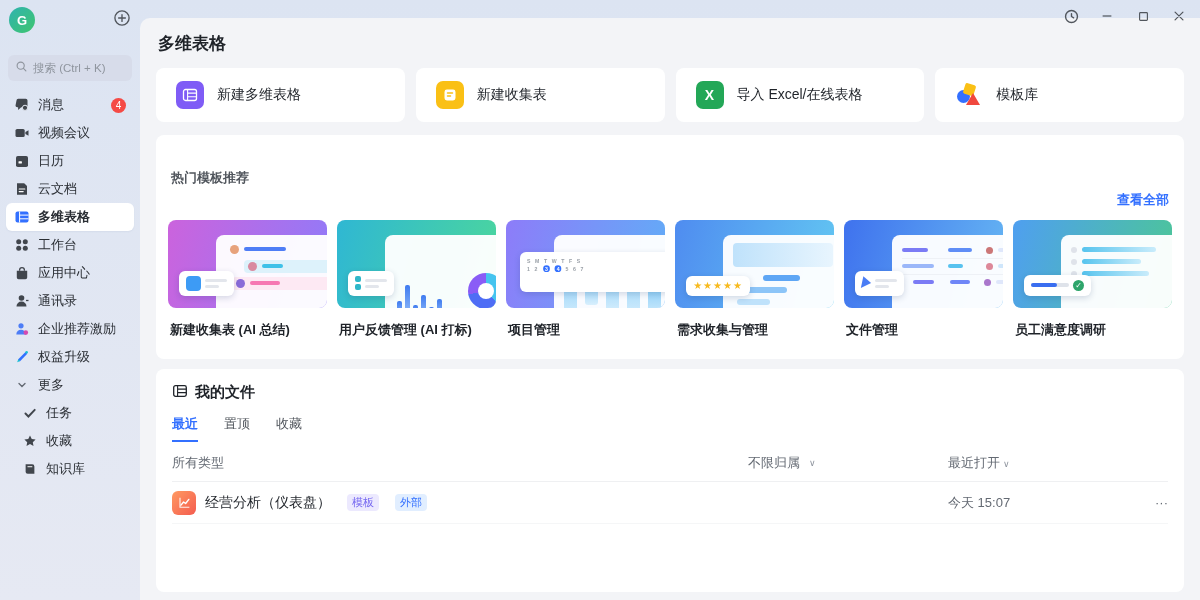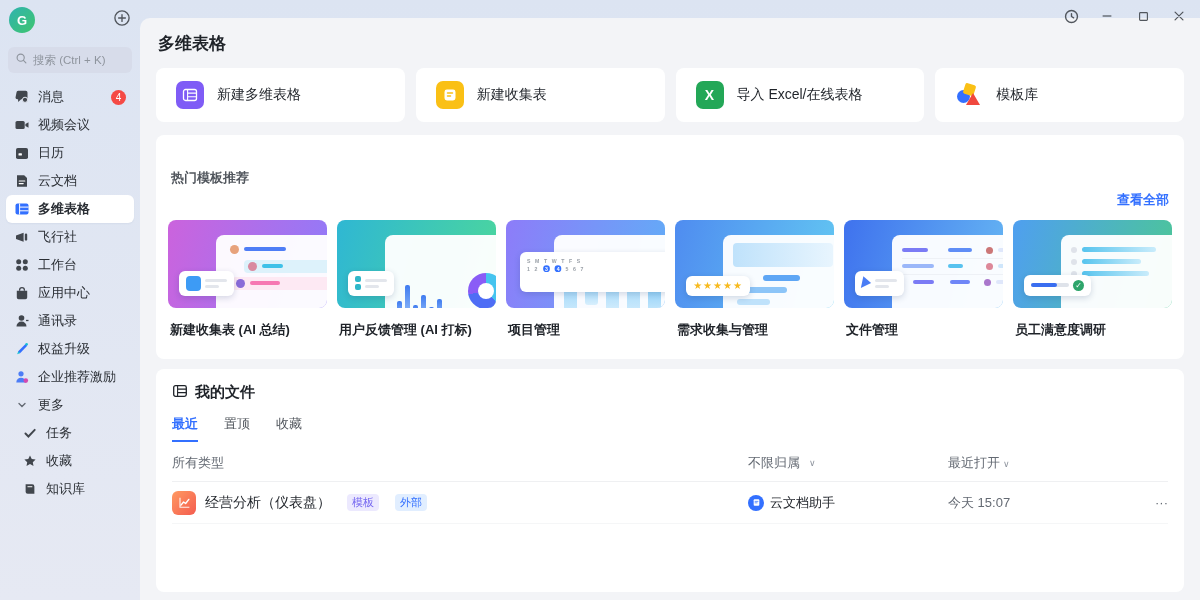--- a/index.html
+++ b/index.html
@@ -8,21 +8,21 @@
   .app { position:relative; width:1200px; height:600px; }
 
   
   .titlebar { position:absolute; top:7px; right:12px; display:flex; align-items:center; gap:18px; z-index:30; }
   .titlebar .tbtn { width:18px; height:18px; display:flex; align-items:center; justify-content:center; cursor:pointer; }
 
   
   .sidebar { position:absolute; left:0; top:0; width:140px; height:600px; padding:5px 6px; }
   .sb-top { display:flex; align-items:center; justify-content:space-between; padding:0 3px; height:30px; }
   .avatar { width:26px; height:26px; border-radius:50%; background:linear-gradient(135deg,#2fb3b0,#3fc56e); color:#fff; font-size:13px; font-weight:700; display:flex; align-items:center; justify-content:center; }
-  .search { margin:12px 2px 10px; height:26px; background:#d7dcea; border-radius:6px; display:flex; align-items:center; gap:5px; padding:0 7px; }
+  .search { margin:20px 2px 10px; height:26px; background:#d7dcea; border-radius:6px; display:flex; align-items:center; gap:5px; padding:0 7px; }
   .search input { border:0; outline:0; background:transparent; width:92px; font-size:11.5px; color:#6b7280; font-family:inherit; }
   .search input::placeholder { color:#8f959e; }
   .sb-item { height:28px; display:flex; align-items:center; gap:8px; padding:0 8px; border-radius:6px; font-size:13px; color:#2a2e34; cursor:pointer; }
   .sb-item.active { background:#fff; font-weight:600; box-shadow:0 1px 2px rgba(40,60,120,.06); }
   .sb-item .ic { width:16px; height:16px; flex:0 0 16px; display:flex; align-items:center; justify-content:center; }
   .sb-sub { padding-left:16px; }
   .red-badge { margin-left:auto; min-width:15px; height:15px; padding:0 4px; border-radius:8px; background:#f54a45; color:#fff; font-size:10px; display:flex; align-items:center; justify-content:center; }
 
   
   .main { position:absolute; left:140px; top:18px; right:0; bottom:0; background:#f3f4f7; border-radius:10px 0 0 0; padding:10px 16px 8px; display:flex; flex-direction:column; }
@@ -191,29 +191,20 @@
             <svg width="16" height="16" viewBox="0 0 16 16">
               <rect x="1.5" y="2.5" width="13" height="11" rx="2" fill="#3370ff"></rect>
               <path d="M5.6 2.5v11M5.6 6.1h8.9M5.6 9.8h8.9" stroke="#fff" stroke-width="1"></path>
             </svg>
           </span>
         <span>多维表格</span>
       </div>
       <div class="sb-item">
         <span class="ic">
             <svg width="16" height="16" viewBox="0 0 16 16">
-              <path d="M2 6.5v3.4l7.6 2.8V3.7z" fill="#41464d"></path>
-              <rect x="10.8" y="4.6" width="2.4" height="7" rx="1.2" fill="#41464d"></rect>
-            </svg>
-          </span>
-        <span>飞行社</span>
-      </div>
-      <div class="sb-item">
-        <span class="ic">
-            <svg width="16" height="16" viewBox="0 0 16 16">
               <circle cx="4.7" cy="4.7" r="2.5" fill="#41464d"></circle>
               <circle cx="11.3" cy="4.7" r="2.5" fill="#41464d"></circle>
               <circle cx="4.7" cy="11.3" r="2.5" fill="#41464d"></circle>
               <circle cx="11.3" cy="11.3" r="2.5" fill="#41464d"></circle>
             </svg>
           </span>
         <span>工作台</span>
       </div>
       <div class="sb-item">
         <span class="ic">
@@ -230,36 +221,36 @@
               <circle cx="7.5" cy="5" r="2.8" fill="#41464d"></circle>
               <path d="M2.5 13.6a5 5 0 0 1 10 0z" fill="#41464d"></path>
               <path d="M12 7.5h2.5" stroke="#41464d" stroke-width="1.3"></path>
             </svg>
           </span>
         <span>通讯录</span>
       </div>
       <div class="sb-item">
         <span class="ic">
             <svg width="16" height="16" viewBox="0 0 16 16">
+              <circle cx="7" cy="4.8" r="2.6" fill="#4d7df6"></circle>
+              <path d="M2.3 13.4a4.7 4.7 0 0 1 9.4 0z" fill="#4d7df6"></path>
+              <circle cx="11.8" cy="11.6" r="2.3" fill="#d44ab0"></circle>
+            </svg>
+          </span>
+        <span>企业推荐激励</span>
+      </div>
+      <div class="sb-item">
+        <span class="ic">
+            <svg width="16" height="16" viewBox="0 0 16 16">
               <path d="M4 10.6L11.5 3l1.8 1.8L5.8 12.4z" fill="#3370ff"></path>
               <path d="M3.2 13.2l1.1-3 1.9 1.9z" fill="#17c0d4"></path>
               <circle cx="12.6" cy="3.2" r="1.3" fill="#17c0d4"></circle>
             </svg>
           </span>
         <span>权益升级</span>
-      </div>
-      <div class="sb-item">
-        <span class="ic">
-            <svg width="16" height="16" viewBox="0 0 16 16">
-              <circle cx="7" cy="4.8" r="2.6" fill="#4d7df6"></circle>
-              <path d="M2.3 13.4a4.7 4.7 0 0 1 9.4 0z" fill="#4d7df6"></path>
-              <circle cx="11.8" cy="11.6" r="2.3" fill="#d44ab0"></circle>
-            </svg>
-          </span>
-        <span>企业推荐激励</span>
       </div>
       <div class="sb-item">
         <span class="ic">
             <svg width="12" height="12" viewBox="0 0 16 16">
               <path d="M4 6l4 4 4-4" fill="none" stroke="#646a73" stroke-width="1.8" stroke-linecap="round"></path>
             </svg>
           </span>
         <span>更多</span>
       </div>
       <div class="sb-item sb-sub">
@@ -520,27 +511,18 @@
           <span class="doc-ic">
               <svg width="15" height="15" viewBox="0 0 16 16">
                 <path d="M3.2 3v10h10" fill="none" stroke="#fff" stroke-width="1.2" opacity=".9"></path>
                 <path d="M4.2 10.8l2.8-3.4 2.2 1.7 3.4-4.4" fill="none" stroke="#fff" stroke-width="1.5" stroke-linecap="round" stroke-linejoin="round"></path>
               </svg>
             </span>
           <span class="fname">经营分析（仪表盘）</span>
           <span class="fbadge tpl">模板</span>
           <span class="fbadge ext">外部</span>
         </span>
-        <span class="col-owner">
-          <span class="owner-av">
-              <svg width="9" height="9" viewBox="0 0 16 16">
-                <rect x="3" y="2.4" width="10" height="11.2" rx="1.6" fill="#fff"></rect>
-                <path d="M5.4 6h5.2M5.4 8.6h3.6" stroke="#3370ff" stroke-width="1.3" stroke-linecap="round"></path>
-              </svg>
-            </span>
-          <span>云文档助手</span>
-        </span>
         <span class="col-time time-txt">今天 15:07</span>
         <span class="col-more">···</span>
       </div>
     </section>
   </main>
 </div>
 
 </body></html>

